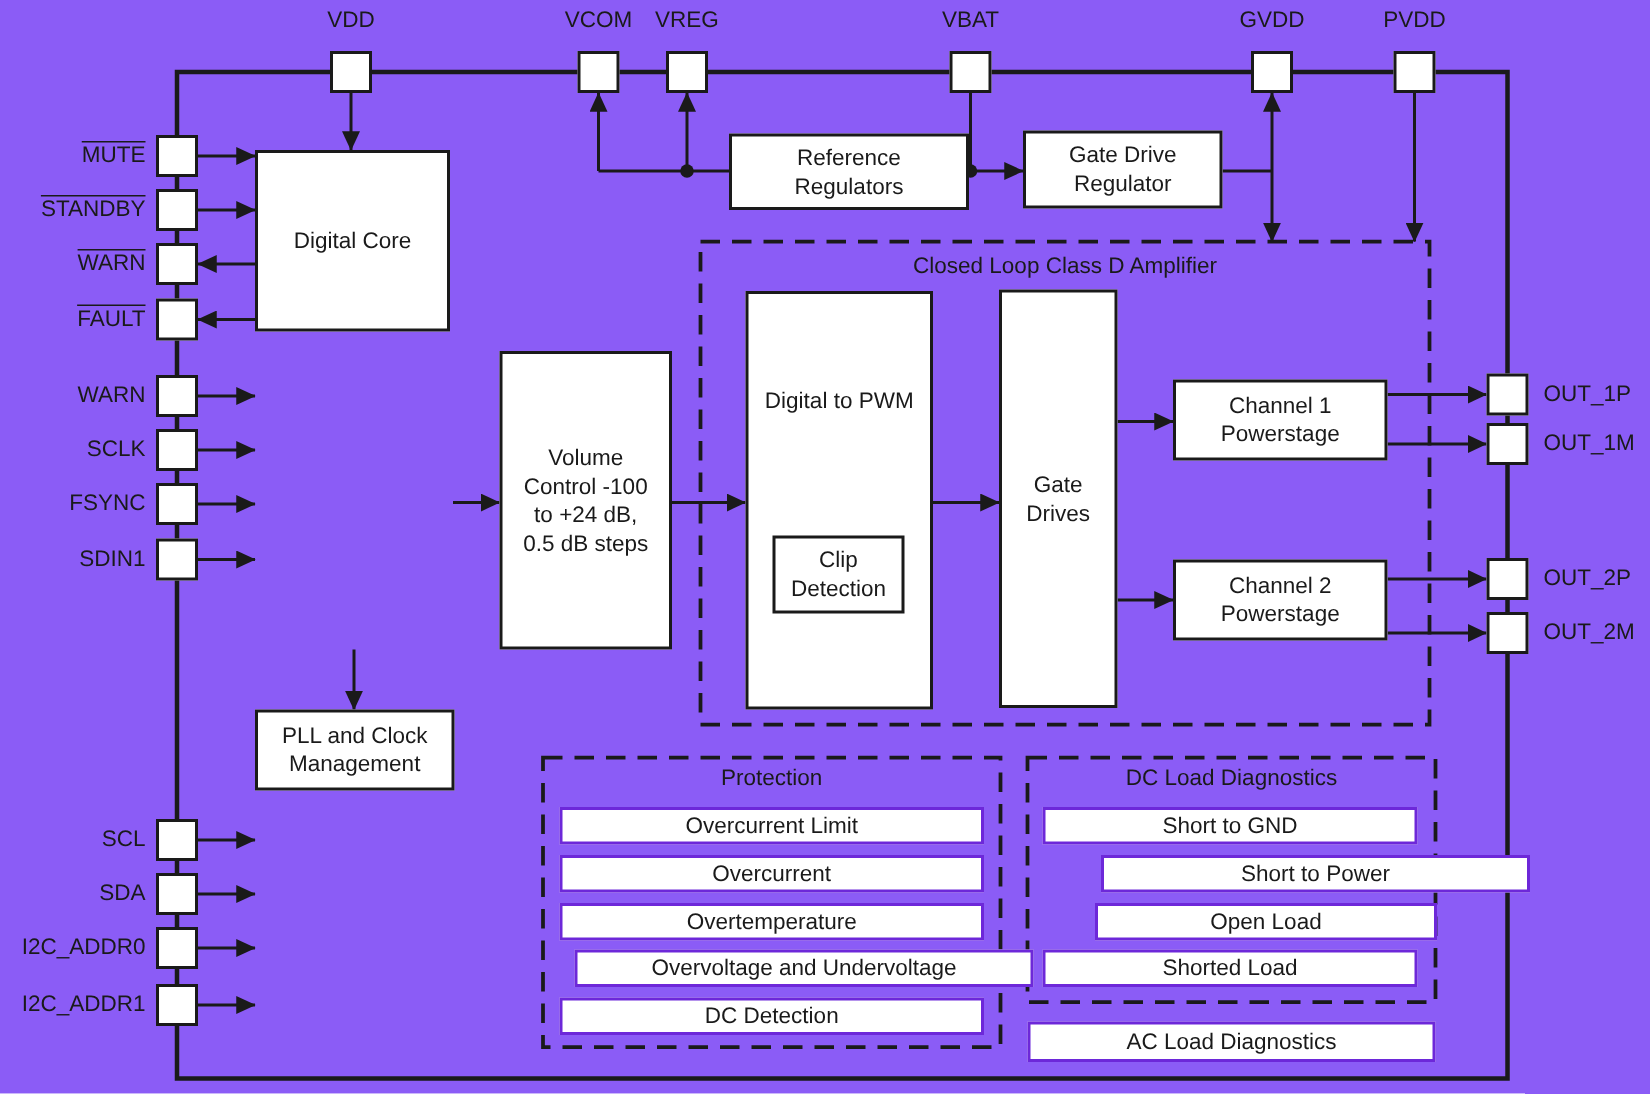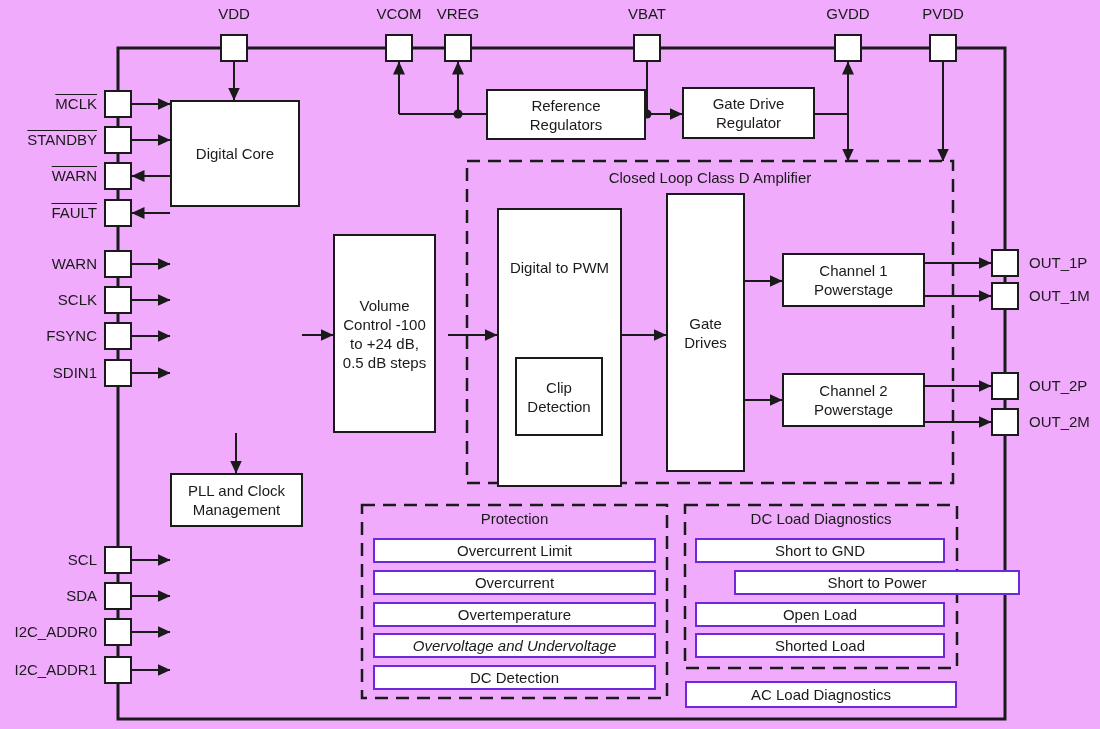--- a/index.html
+++ b/index.html
@@ -1,33 +1,33 @@
 <!DOCTYPE html>
 <html><head>
 <meta charset="utf-8">
 <style>
   html,body{margin:0;padding:0;background:#ffffff;}
   #canvas{
     position:relative;
     width:1100px;height:729px;
-    background:#f0abfc;
+    background:#8b5cf6;
     font-family:"Liberation Sans","DejaVu Sans",sans-serif;
     color:#1a1a1a;
     overflow:hidden;
   }
   #wires{position:absolute;left:0;top:0;z-index:1;}
   .block{
     position:absolute;z-index:2;box-sizing:border-box;
     background:#ffffff;border:2px solid #1a1a1a;
     display:flex;align-items:center;justify-content:center;
     text-align:center;font-size:15px;line-height:19px;
     white-space:pre-line;
   }
   .block.thick{border-width:2.5px;}
-  .block.top-label{align-items:flex-start;padding-top:48px;margin-top:14px;}
+  .block.top-label{align-items:flex-start;padding-top:62px;}
   .pin{
     position:absolute;z-index:3;box-sizing:border-box;
     width:28px;height:28px;background:#ffffff;border:2px solid #1a1a1a;
   }
   .lbl{
     position:absolute;z-index:2;font-size:15px;line-height:18px;
     white-space:nowrap;
   }
   .lbl.rt{text-align:right;width:97px;left:0;}
   .lbl.ctr{text-align:center;width:80px;}
@@ -113,21 +113,21 @@
   <div class="lbl ctr" style="left:808px;top:5px;">GVDD</div>
   <div class="lbl ctr" style="left:903px;top:5px;">PVDD</div>
 
   <div class="pin" style="left:220px;top:34px;"></div>
   <div class="pin" style="left:385px;top:34px;"></div>
   <div class="pin" style="left:444px;top:34px;"></div>
   <div class="pin" style="left:633px;top:34px;"></div>
   <div class="pin" style="left:834px;top:34px;"></div>
   <div class="pin" style="left:929px;top:34px;"></div>
 
-  <div class="lbl rt" style="top:95px;"><span class="ovl">MCLK</span></div>
+  <div class="lbl rt" style="top:95px;"><span class="ovl">MUTE</span></div>
   <div class="lbl rt" style="top:131px;"><span class="ovl">STANDBY</span></div>
   <div class="lbl rt" style="top:167px;"><span class="ovl">WARN</span></div>
   <div class="lbl rt" style="top:204px;"><span class="ovl">FAULT</span></div>
   <div class="lbl rt" style="top:255px;">WARN</div>
   <div class="lbl rt" style="top:291px;">SCLK</div>
   <div class="lbl rt" style="top:327px;">FSYNC</div>
   <div class="lbl rt" style="top:364px;">SDIN1</div>
   <div class="lbl rt" style="top:551px;">SCL</div>
   <div class="lbl rt" style="top:587px;">SDA</div>
   <div class="lbl rt" style="top:623px;">I2C_ADDR0</div>
@@ -148,51 +148,51 @@
 
   <div class="pin" style="left:991px;top:249px;"></div>
   <div class="pin" style="left:991px;top:282px;"></div>
   <div class="pin" style="left:991px;top:372px;"></div>
   <div class="pin" style="left:991px;top:408px;"></div>
   <div class="lbl" style="left:1029px;top:254px;">OUT_1P</div>
   <div class="lbl" style="left:1029px;top:287px;">OUT_1M</div>
   <div class="lbl" style="left:1029px;top:377px;">OUT_2P</div>
   <div class="lbl" style="left:1029px;top:413px;">OUT_2M</div>
 
-  <div class="block" style="left:170px;top:100px;width:130px;height:107px;">Digital Core</div>
-  <div class="block" style="left:333px;top:234px;width:103px;height:199px;">Volume
+  <div class="block" style="left:170px;top:100px;width:130px;height:121px;">Digital Core</div>
+  <div class="block" style="left:333px;top:234px;width:115px;height:199px;">Volume
 Control -100
 to +24 dB,
 0.5 dB steps</div>
   <div class="block" style="left:486px;top:89px;width:160px;height:51px;">Reference
 Regulators</div>
   <div class="block" style="left:682px;top:87px;width:133px;height:52px;">Gate Drive
 Regulator</div>
   <div class="block" style="left:170px;top:473px;width:133px;height:54px;">PLL and Clock
 Management</div>
 
   <div class="dtitle" style="left:520px;top:169px;width:380px;">Closed Loop Class D Amplifier</div>
   <div class="block top-label" style="left:497px;top:194px;width:125px;height:279px;">Digital to PWM</div>
-  <div class="block" style="left:515px;top:357px;width:88px;height:79px;">Clip
+  <div class="block" style="left:515px;top:357px;width:88px;height:52px;">Clip
 Detection</div>
   <div class="block" style="left:666px;top:193px;width:79px;height:279px;">Gate
 Drives</div>
   <div class="block thick" style="left:782px;top:253px;width:143px;height:54px;">Channel 1
 Powerstage</div>
   <div class="block thick" style="left:782px;top:373px;width:143px;height:54px;">Channel 2
 Powerstage</div>
 
   <div class="dtitle" style="left:362px;top:510px;width:305px;">Protection</div>
   <div class="item" style="left:373px;top:538px;width:283px;">Overcurrent Limit</div>
   <div class="item" style="left:373px;top:570px;width:283px;">Overcurrent</div>
   <div class="item" style="left:373px;top:602px;width:283px;">Overtemperature</div>
-  <div class="item" style="left:373px;top:633px;width:283px;font-style:italic;">Overvoltage and Undervoltage</div>
+  <div class="item" style="left:383px;top:633px;width:306px;">Overvoltage and Undervoltage</div>
   <div class="item" style="left:373px;top:665px;width:283px;">DC Detection</div>
 
   <div class="dtitle" style="left:685px;top:510px;width:272px;">DC Load Diagnostics</div>
   <div class="item" style="left:695px;top:538px;width:250px;">Short to GND</div>
   <div class="item" style="left:734px;top:570px;width:286px;">Short to Power</div>
-  <div class="item" style="left:695px;top:602px;width:250px;">Open Load</div>
+  <div class="item" style="left:730px;top:602px;width:228px;">Open Load</div>
   <div class="item" style="left:695px;top:633px;width:250px;">Shorted Load</div>
 
   <div class="item" style="left:685px;top:681px;width:272px;height:27px;">AC Load Diagnostics</div>
 
 </div>
 
 </body></html>

